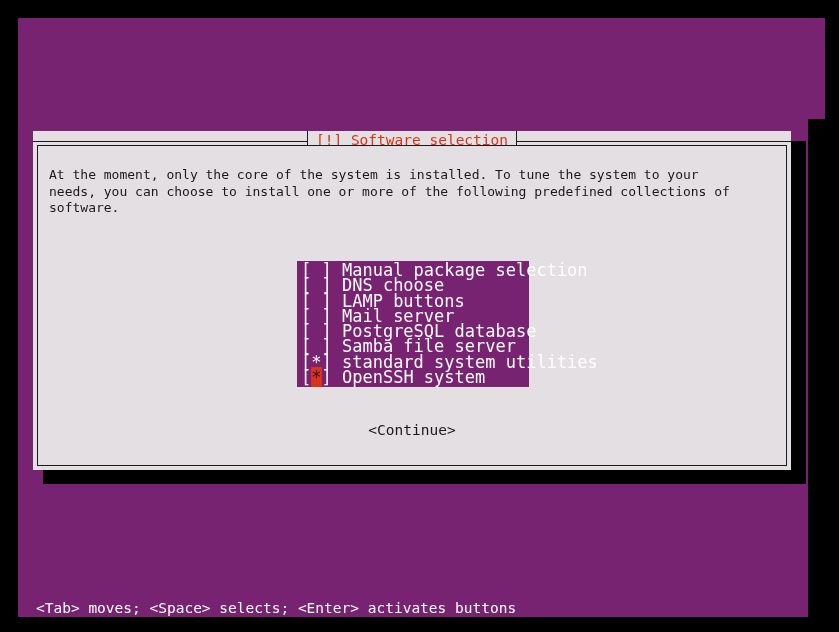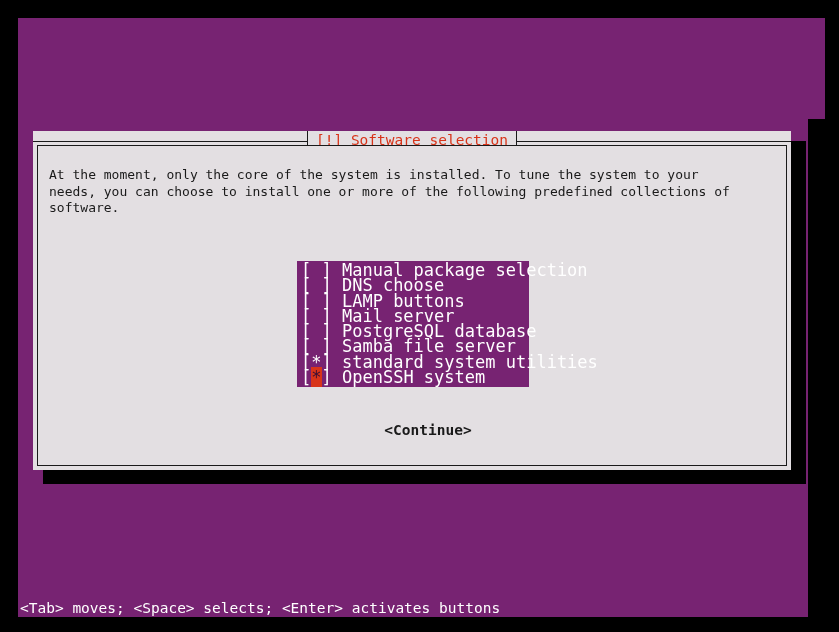--- a/index.html
+++ b/index.html
@@ -151,46 +151,45 @@
     background: transparent;
   }
   .cb .mark-hl {
     background: #d8341a;
     color: #3a0f35;
   }
 
   
   .continue-row {
     position: absolute;
-    left: 16px;
+    left: 0;
     top: 274px;
     width: 100%;
     text-align: center;
-    font-weight: bold;
   }
   .continue-btn {
     display: inline-block;
     color: #1a1a1a;
     font-size: 14.5px;
     line-height: 18px;
     white-space: pre;
   }
 
   
   .statusbar {
     position: absolute;
     left: 18px;
     bottom: 15px;
     width: 790px;
     height: 18px;
     color: #ffffff;
     font-size: 14.5px;
     line-height: 18px;
     white-space: pre;
-    padding-left: 2px;
+    padding-left: 18px;
     box-sizing: border-box;
     background: transparent;
   }
 </style>
 </head>
 <body>
 
 <div id="screen">
 
   <div class="console-bg-top"></div>

